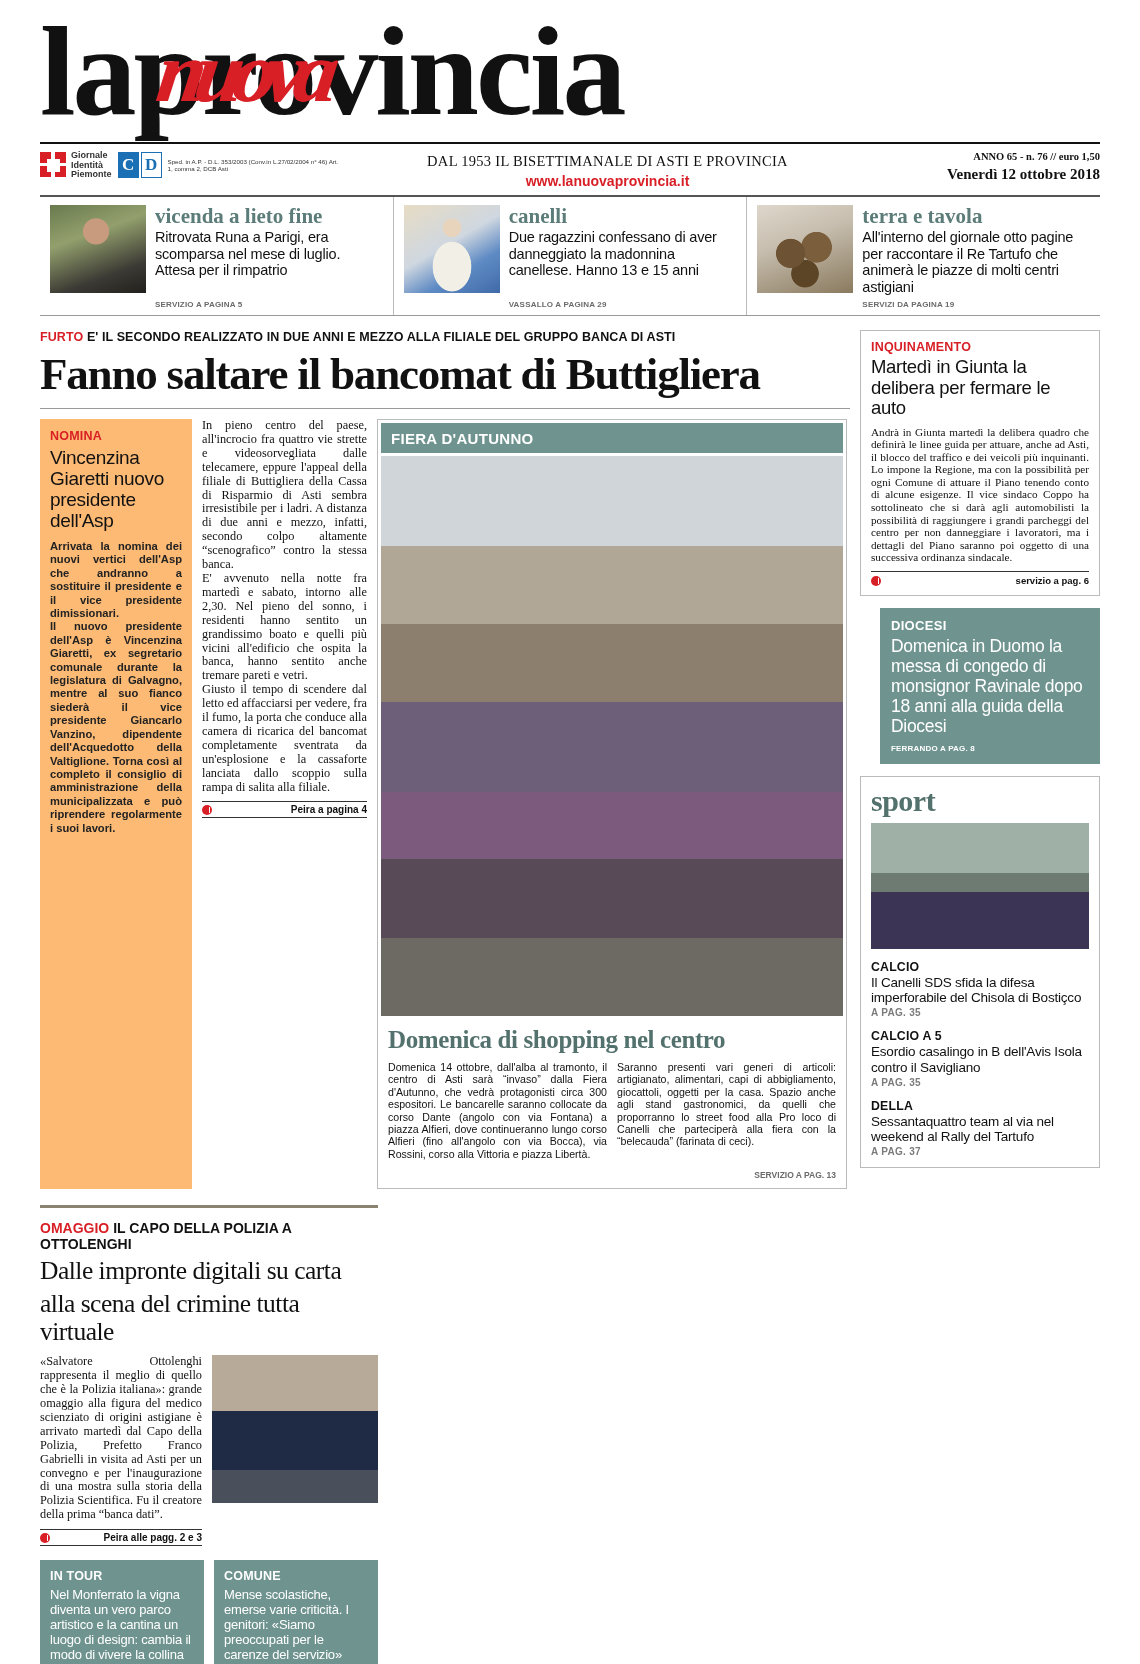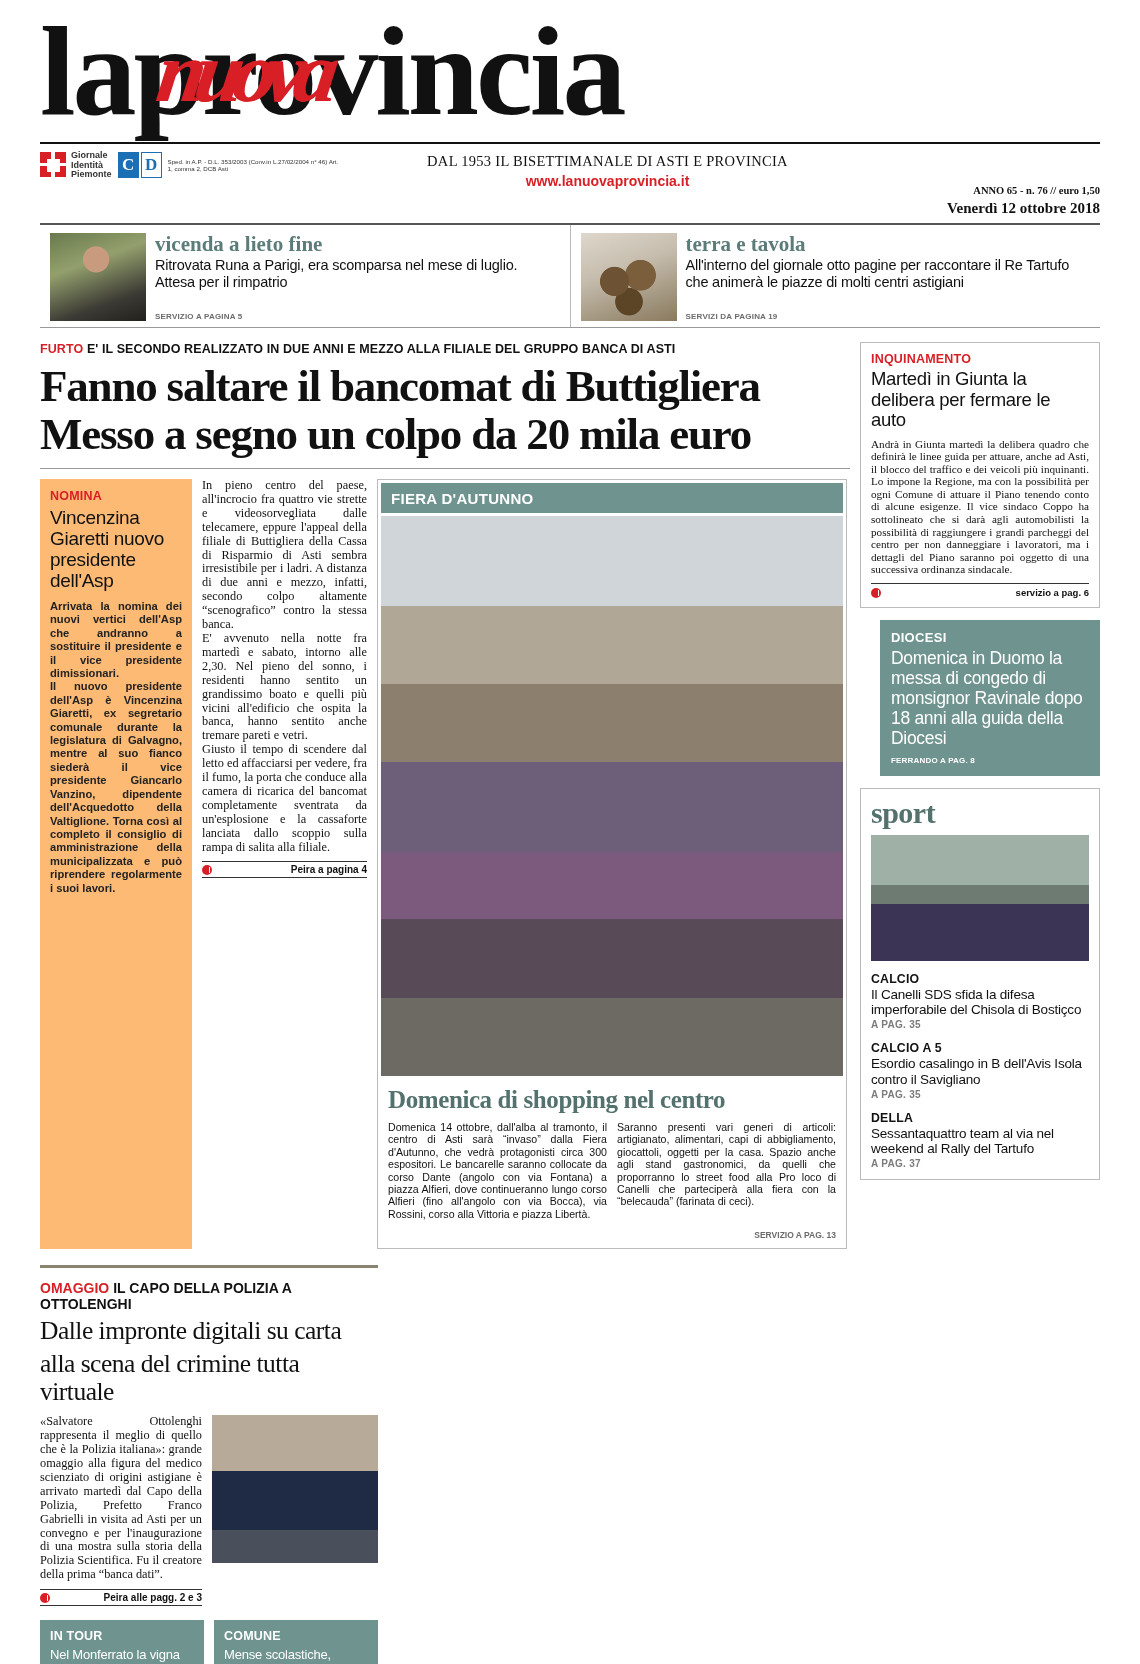--- a/index.html
+++ b/index.html
@@ -50,21 +50,21 @@
   .gip-flag .cross { left:7px; top:7px; width:13px; height:13px; background:#fff; }
   .gip-txt { font-size: 9px; line-height: 9.5px; font-weight: bold; color: #333; }
   .cdp { display:flex; gap:2px; align-items:center; }
   .cdp-b { width:21px; height:26px; background:#1b6fb5; color:#fff; font-size:17px; font-weight:bold;
            display:flex; align-items:center; justify-content:center; font-family:"Liberation Serif",serif; }
   .cdp-b.alt { background:#fff; color:#1b6fb5; border:1px solid #1b6fb5; }
   .mini-legal { font-size: 6.2px; line-height: 7.6px; color: #333; }
   .submast-center { flex: 1; text-align: center; padding-top: 2px; }
   .tagline { font-family:"Liberation Serif", serif; font-size: 14.5px; letter-spacing: .3px; color:#111; }
   .weburl { color: #d81f26; font-size: 14px; font-weight: bold; margin-top: 3px; }
-  .submast-right { width: 225px; text-align: right; font-family:"Liberation Serif",serif;margin-top:34px; }
+  .submast-right { width: 225px; text-align: right; font-family:"Liberation Serif",serif; }
   .issue-line { font-size: 10.5px; font-weight: bold; color:#111; }
   .date-line { font-size: 15px; font-weight: bold; margin-top: 4px; color:#111; }
 
   
   .teasers { display: flex; border-top: 2px solid #555; border-bottom: 1px solid #999; }
   .teaser { display: flex; gap: 9px; padding: 8px 10px 6px; flex: 1; }
   .teaser + .teaser { border-left: 1px solid #bbb; }
   .teaser-photo { width: 96px; height: 88px; flex: none; overflow:hidden; position: relative; }
   .teaser-body { flex: 1; min-width: 0; display:flex; flex-direction: column; }
   .teaser-kicker {
@@ -238,40 +238,49 @@
           <div class="ph ph-woman"></div>
         </div>
       <div class="teaser-body">
         <div class="teaser-kicker">vicenda a lieto fine</div>
         <div class="teaser-text">Ritrovata Runa a Parigi, era scomparsa nel mese di luglio. Attesa per il rimpatrio</div>
         <div class="teaser-ref">SERVIZIO A PAGINA 5</div>
       </div>
     </div>
     <div class="teaser">
       <div class="teaser-photo">
+          <div class="ph ph-madonna"></div>
+        </div>
+      <div class="teaser-body">
+        <div class="teaser-kicker">canelli</div>
+        <div class="teaser-text">Due ragazzini confessano di aver danneggiato la madonnina canellese. Hanno 13 e 15 anni</div>
+        <div class="teaser-ref">VASSALLO A PAGINA 29</div>
+      </div>
+    </div>
+    <div class="teaser">
+      <div class="teaser-photo">
           <div class="ph ph-truffle"></div>
         </div>
       <div class="teaser-body">
         <div class="teaser-kicker">terra e tavola</div>
         <div class="teaser-text">All'interno del giornale otto pagine per raccontare il Re Tartufo che animerà le piazze di molti centri astigiani</div>
         <div class="teaser-ref">SERVIZI DA PAGINA 19</div>
       </div>
     </div>
   </div>
 
   <div class="main">
 
     <div class="col-left">
 
       <div class="kicker-row">
         <span class="kicker-tag">FURTO</span>
         <span class="kicker-rest">E' IL SECONDO REALIZZATO IN DUE ANNI E MEZZO ALLA FILIALE DEL GRUPPO BANCA DI ASTI</span>
       </div>
       <div class="lead-head">Fanno saltare il bancomat di Buttigliera</div>
-      <div class="lead-head">Messo a segno un colpo da 20 mila euro</div>
       <div class="lead-rule"></div>
 
       <div class="lead-body">
 
         <div class="nomina">
           <div class="box-kicker-red">NOMINA</div>
           <div class="nomina-title">Vincenzina Giaretti nuovo presidente dell'Asp</div>
           <div class="nomina-text" style="white-space:pre-line">Arrivata la nomina dei nuovi vertici dell'Asp che andranno a sostituire il presidente e il vice presidente dimissionari.
 Il nuovo presidente dell'Asp è Vincenzina Giaretti, ex segretario comunale durante la legislatura di Galvagno, mentre al suo fianco siederà il vice presidente Giancarlo Vanzino, dipendente dell'Acquedotto della Valtiglione. Torna così al completo il consiglio di amministrazione della municipalizzata e può riprendere regolarmente i suoi lavori.</div>
         </div>

